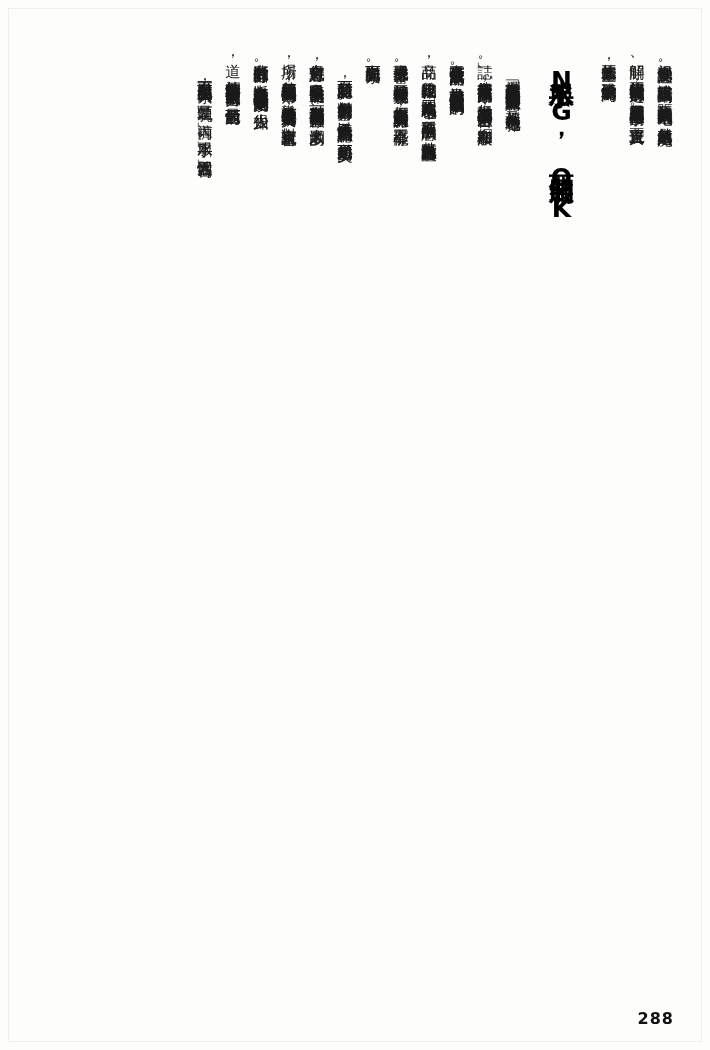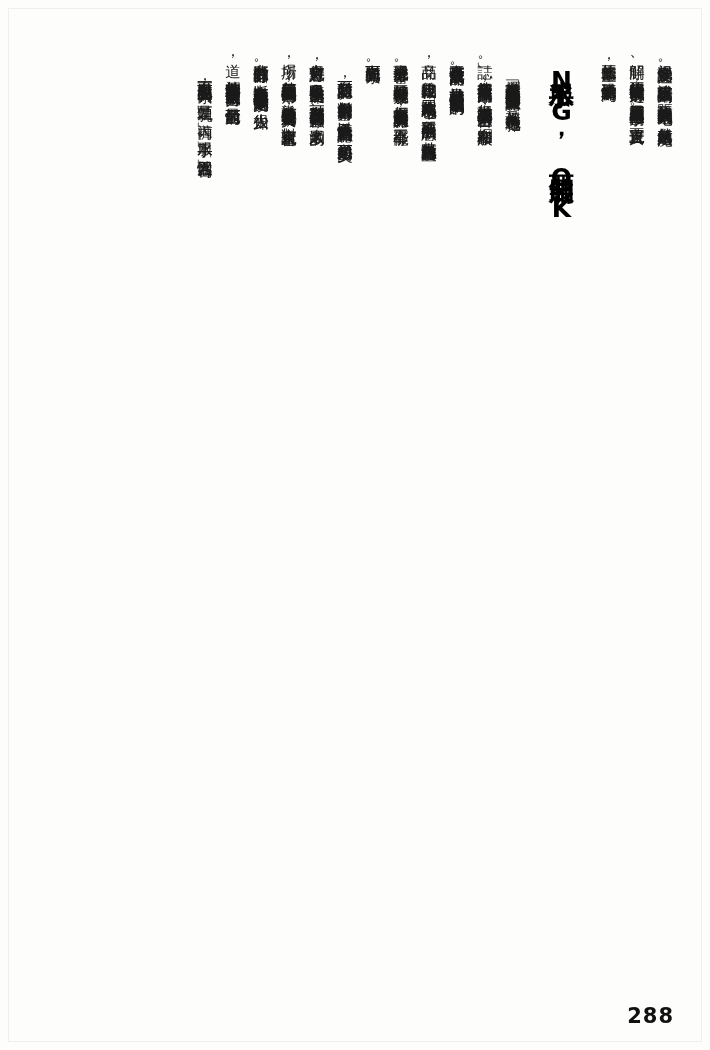--- a/index.html
+++ b/index.html
@@ -77,21 +77,21 @@
   }
 
   .gap-after-heading {
     width: 10px;
   }
 
   .page-number {
     position: absolute;
     right: 36px;
     bottom: 22px;
-    font-size: 21px;
+    font-size: 16px;
     font-weight: bold;
     font-family: "DejaVu Sans", "Liberation Sans", sans-serif;
     color: #111;
     letter-spacing: 1px;
   }
 </style>
 </head>
 <body>
 
 <div class="page">

